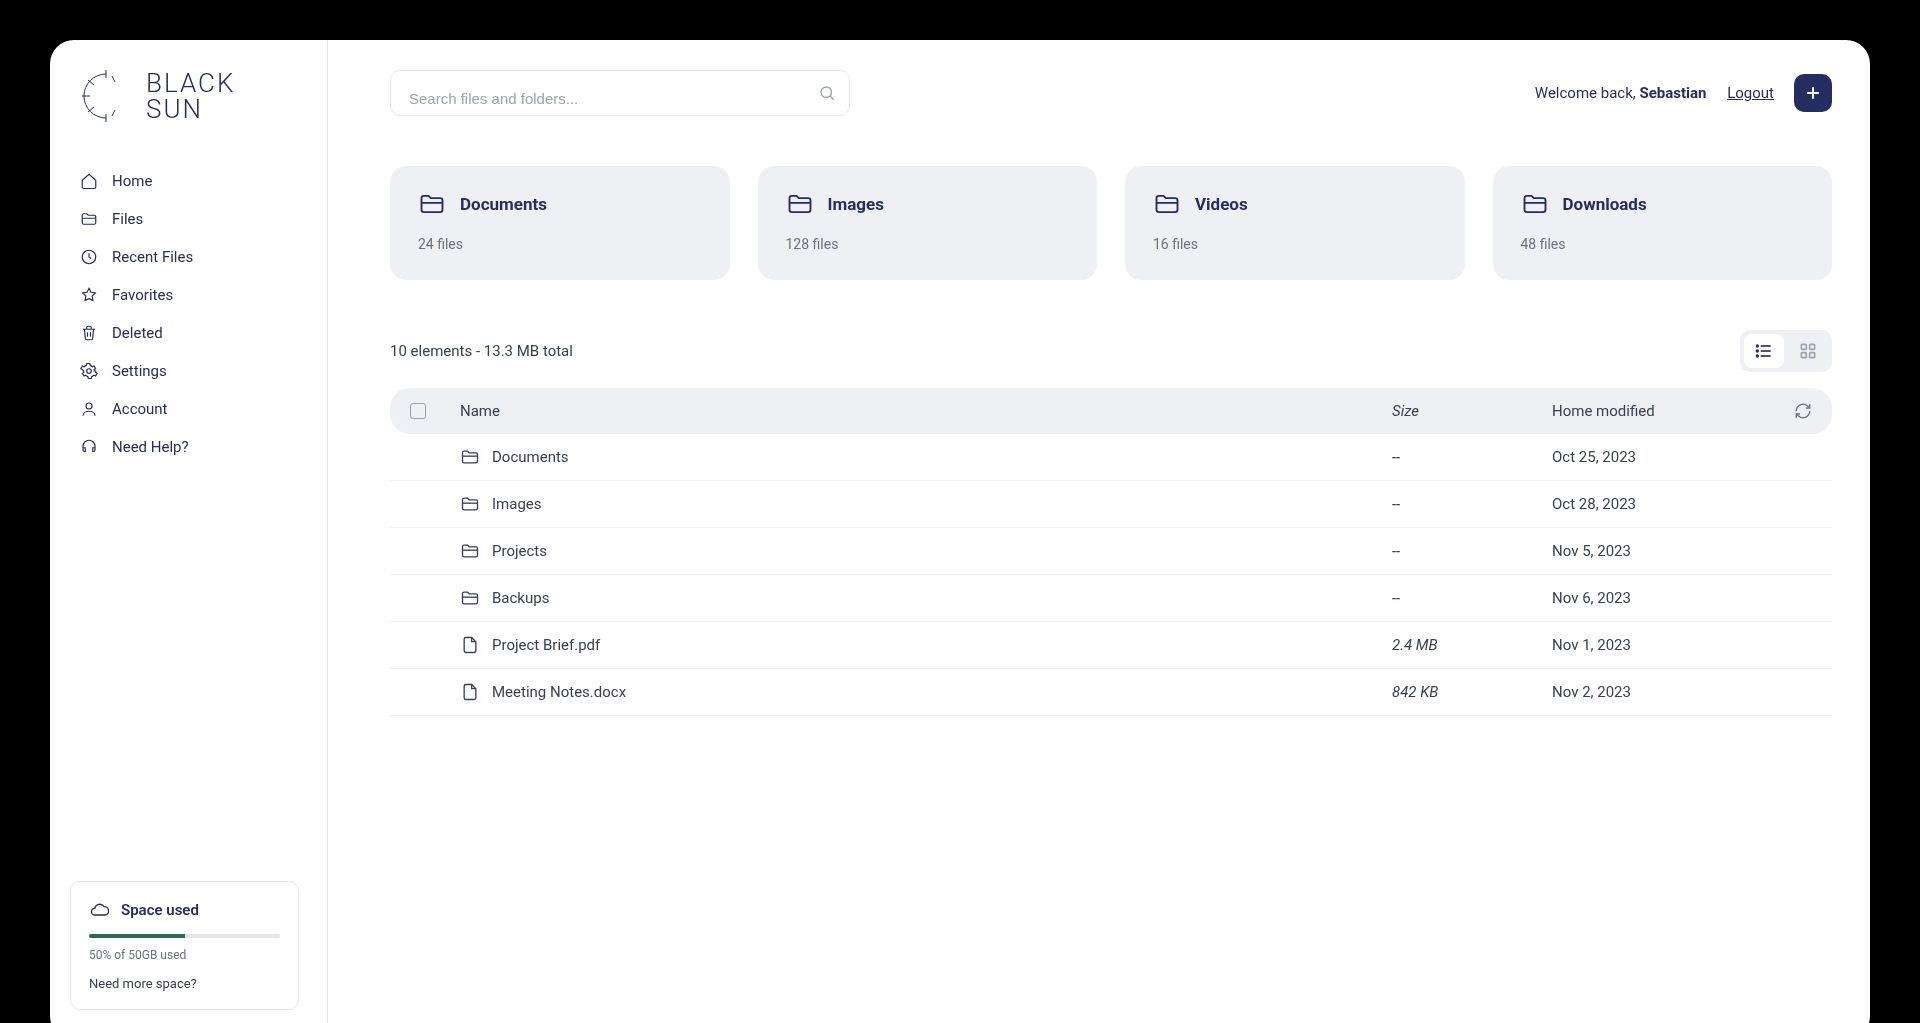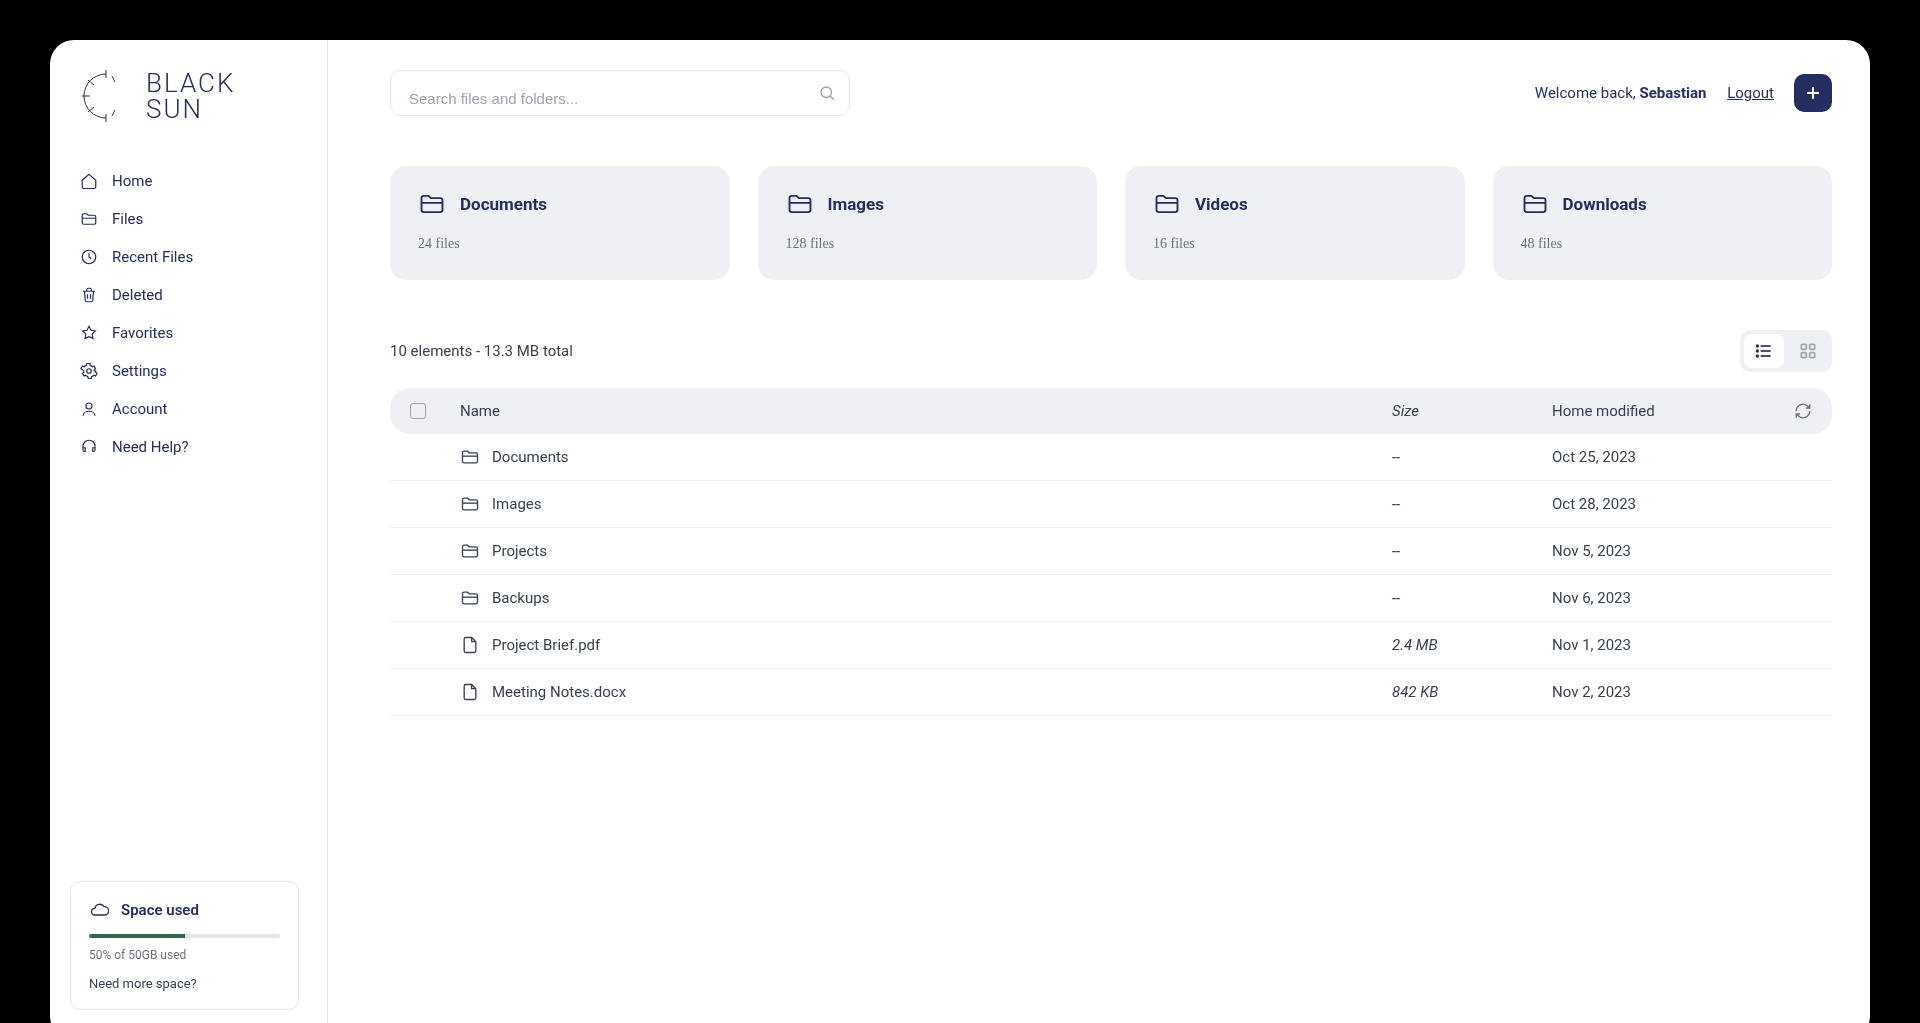--- a/index.html
+++ b/index.html
@@ -179,21 +179,20 @@
   gap: 14px;
   color: #252e60;
   font-weight: 700;
   font-size: 17px;
   margin-bottom: 18px;
 }
 .folder-card-head .icon { width: 28px; height: 28px; }
 .folder-count {
   font-size: 14px;
   color: #6b7280;
-  font-family: Liberation Serif, serif;
 }
 .summary-row {
   display: flex;
   align-items: center;
   margin-bottom: 16px;
 }
 .summary-text { color: #374151; font-size: 15px; }
 .view-toggle {
   margin-left: auto;
   display: flex;
@@ -291,31 +290,31 @@
       </div>
       <div class="nav-item">
         <svg class="icon" viewBox="0 0 24 24" fill="none" stroke="currentColor" stroke-width="1.6">
             <circle cx="12" cy="12" r="9"></circle>
             <path d="M12 7v5l3 2"></path>
           </svg>
         <span>Recent Files</span>
       </div>
       <div class="nav-item">
         <svg class="icon" viewBox="0 0 24 24" fill="none" stroke="currentColor" stroke-width="1.6">
+            <path d="M12 3l2.6 5.3 5.9.9-4.3 4.2 1 5.8L12 16.8 6.8 19.2l1-5.8L3.5 9.2l5.9-.9z"></path>
+          </svg>
+        <span>Favorites</span>
+      </div>
+      <div class="nav-item">
+        <svg class="icon" viewBox="0 0 24 24" fill="none" stroke="currentColor" stroke-width="1.6">
             <path d="M4 7h16M9 7V5a2 2 0 0 1 2-2h2a2 2 0 0 1 2 2v2M6 7l1 12a2 2 0 0 0 2 2h6a2 2 0 0 0 2-2l1-12"></path>
             <line x1="10" y1="11" x2="10" y2="17"></line>
             <line x1="14" y1="11" x2="14" y2="17"></line>
           </svg>
         <span>Deleted</span>
-      </div>
-      <div class="nav-item">
-        <svg class="icon" viewBox="0 0 24 24" fill="none" stroke="currentColor" stroke-width="1.6">
-            <path d="M12 3l2.6 5.3 5.9.9-4.3 4.2 1 5.8L12 16.8 6.8 19.2l1-5.8L3.5 9.2l5.9-.9z"></path>
-          </svg>
-        <span>Favorites</span>
       </div>
       <div class="nav-item">
         <svg class="icon" viewBox="0 0 24 24" fill="none" stroke="currentColor" stroke-width="1.6">
             <circle cx="12" cy="12" r="3"></circle>
             <path d="M19 12a7 7 0 0 0-.2-1.7l2-1.5-2-3.4-2.3.9a7 7 0 0 0-2.9-1.7L13 2h-4l-.6 2.6a7 7 0 0 0-2.9 1.7l-2.3-.9-2 3.4 2 1.5A7 7 0 0 0 5 12c0 .6.1 1.1.2 1.7l-2 1.5 2 3.4 2.3-.9a7 7 0 0 0 2.9 1.7L11 22h4l.6-2.6a7 7 0 0 0 2.9-1.7l2.3.9 2-3.4-2-1.5c.1-.6.2-1.1.2-1.7z"></path>
           </svg>
         <span>Settings</span>
       </div>
       <div class="nav-item">
         <svg class="icon" viewBox="0 0 24 24" fill="none" stroke="currentColor" stroke-width="1.6">

